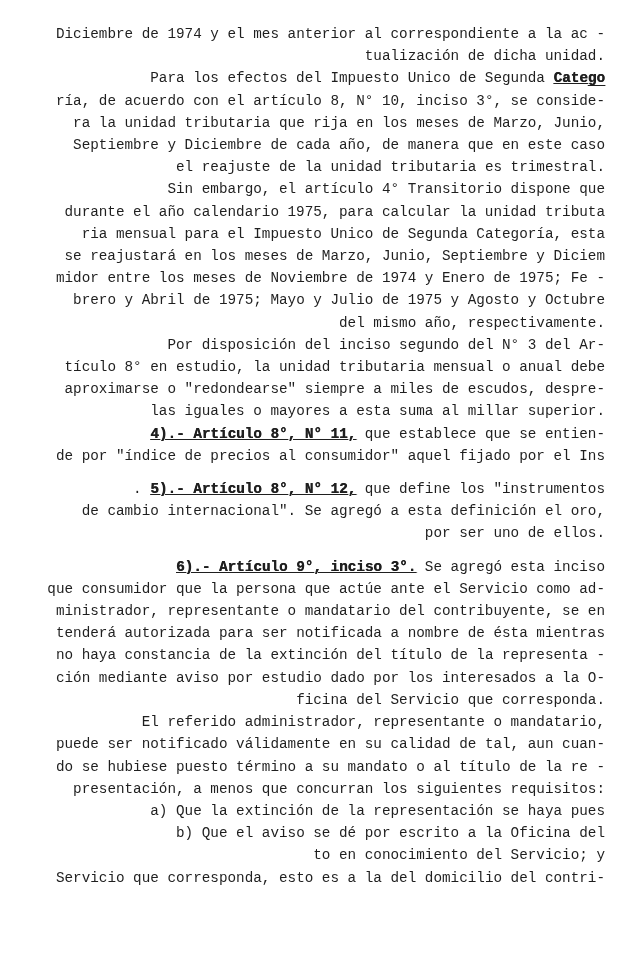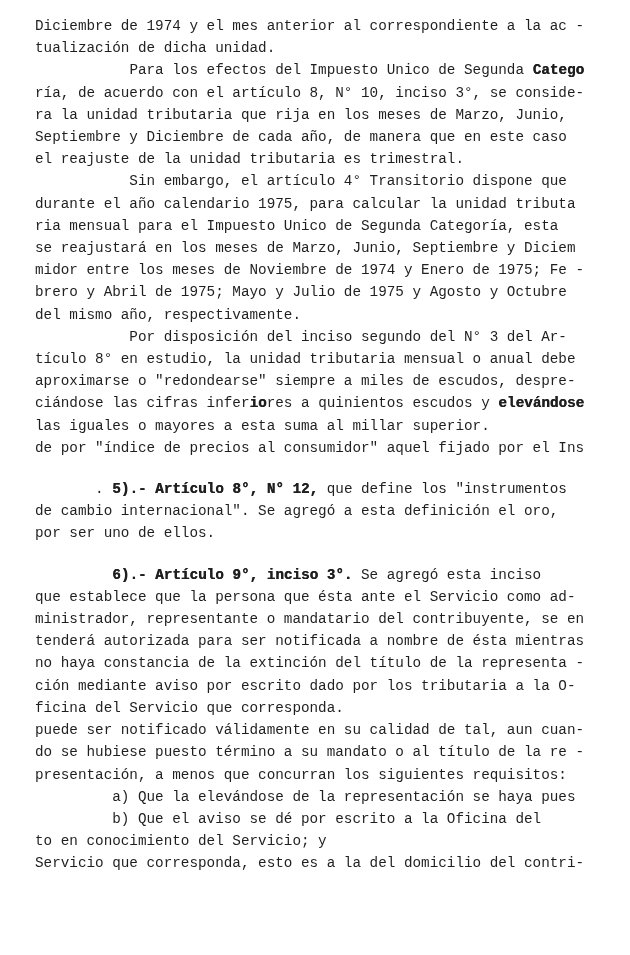--- a/index.html
+++ b/index.html
@@ -9,38 +9,40 @@
   }
   body {
     width: 630px;
     height: 955px;
     overflow: hidden;
   }
   .page {
     box-sizing: border-box;
     width: 630px;
     height: 955px;
-    padding: 15px 25px 10px 35px;
+    padding: 23px 25px 10px 35px;
     background: #ffffff;
     font-family: "Liberation Mono", "DejaVu Sans Mono", monospace;
     font-size: 14.3px;
     line-height: 22.2px;
     color: #1f1f1f;
+    text-align: right;
     -webkit-font-smoothing: antialiased;
   }
   .line {
     white-space: pre;
     min-height: 22.2px;
   }
   .line.gap {
-    margin-top: 19px;
+    margin-top: 11px;
   }
   .line span.b {
     font-weight: 700;
     text-shadow: 0.4px 0 0 currentColor; 
+    text-decoration: underline;
   }
   .line span.u {
     text-underline-offset: 3px;
   }
 </style>
 </head>
 <body>
 
 <div class="page">
     <div class="line"><span>Diciembre de 1974 y el mes anterior al correspondiente a la ac -</span></div>
@@ -53,33 +55,34 @@
     <div class="line"><span>           Sin embargo, el artículo 4° Transitorio dispone que</span></div>
     <div class="line"><span>durante el año calendario 1975, para calcular la unidad tribu</span><span class="u">ta</span></div>
     <div class="line"><span>ria mensual para el Impuesto Unico de Segunda Categoría, esta</span></div>
     <div class="line"><span>se reajustará en los meses de Marzo, Junio, Septiembre y Dicie</span><span class="u">m</span></div>
     <div class="line"><span>midor entre los meses de Noviembre de 1974 y Enero de 1975; Fe -</span></div>
     <div class="line"><span>brero y Abril de 1975; Mayo y Julio de 1975 y Agosto y Octubre</span></div>
     <div class="line"><span>del mismo año, respectivamente.</span></div>
     <div class="line"><span>           Por disposición del inciso segundo del N° 3 del Ar-</span></div>
     <div class="line"><span>tículo 8° en estudio, la unidad tributaria mensual o anual debe</span></div>
     <div class="line"><span>aproximarse o "redondearse" siempre a miles de escudos, despre-</span></div>
-    <div class="line"><span>ciándose las cifras infer</span><span class="b">io</span><span>res a quinientos escudos y </span><span class="b">elevándose</span></div>
     <div class="line"><span>las iguales o mayores a esta suma al millar superior.</span></div>
+    <div class="line"><span>         </span><span class="b">4).- Artículo 8°, N° 11,</span><span> que establece que se entien-</span></div>
     <div class="line"><span>de por "índice de precios al consumidor" aquel fijado por el In</span><span class="u">s</span></div>
     <div class="line gap"><span>       . </span><span class="b">5).- Artículo 8°, N° 12,</span><span> que define los "instrumentos</span></div>
     <div class="line"><span>de cambio internacional". Se agregó a esta definición el oro,</span></div>
     <div class="line"><span>por ser uno de ellos.</span></div>
     <div class="line gap"><span>         </span><span class="b">6).- Artículo 9°, inciso 3°.</span><span> Se agregó esta inciso</span></div>
-    <div class="line"><span>que establece que la persona que ésta ante el Servicio como ad-</span></div>
+    <div class="line"><span>que consumidor que la persona que actúe ante el Servicio como ad-</span></div>
     <div class="line"><span>ministrador, representante o mandatario del contribuyente, se </span><span class="u">en</span></div>
     <div class="line"><span>tenderá autorizada para ser notificada a nombre de ésta mientras</span></div>
     <div class="line"><span>no haya constancia de la extinción del título de la representa -</span></div>
-    <div class="line"><span>ción mediante aviso por escrito dado por los tributaria a la O-</span></div>
+    <div class="line"><span>ción mediante aviso por estudio dado por los interesados a la O-</span></div>
     <div class="line"><span>ficina del Servicio que corresponda.</span></div>
+    <div class="line"><span>           El referido administrador, representante o mandatario,</span></div>
     <div class="line"><span>puede ser notificado válidamente en su calidad de tal, aun cuan-</span></div>
     <div class="line"><span>do se hubiese puesto término a su mandato o al título de la re -</span></div>
     <div class="line"><span>presentación, a menos que concurran los siguientes requisitos:</span></div>
-    <div class="line"><span>         a) Que la elevándose de la representación se haya pue</span><span class="u">s</span></div>
+    <div class="line"><span>         a) Que la extinción de la representación se haya pue</span><span class="u">s</span></div>
     <div class="line"><span>         b) Que el aviso se dé por escrito a la Oficina del</span></div>
     <div class="line"><span>to en conocimiento del Servicio; y</span></div>
     <div class="line"><span>Servicio que corresponda, esto es a la del domicilio del contri-</span></div>
   </div>
 
 </body></html>

